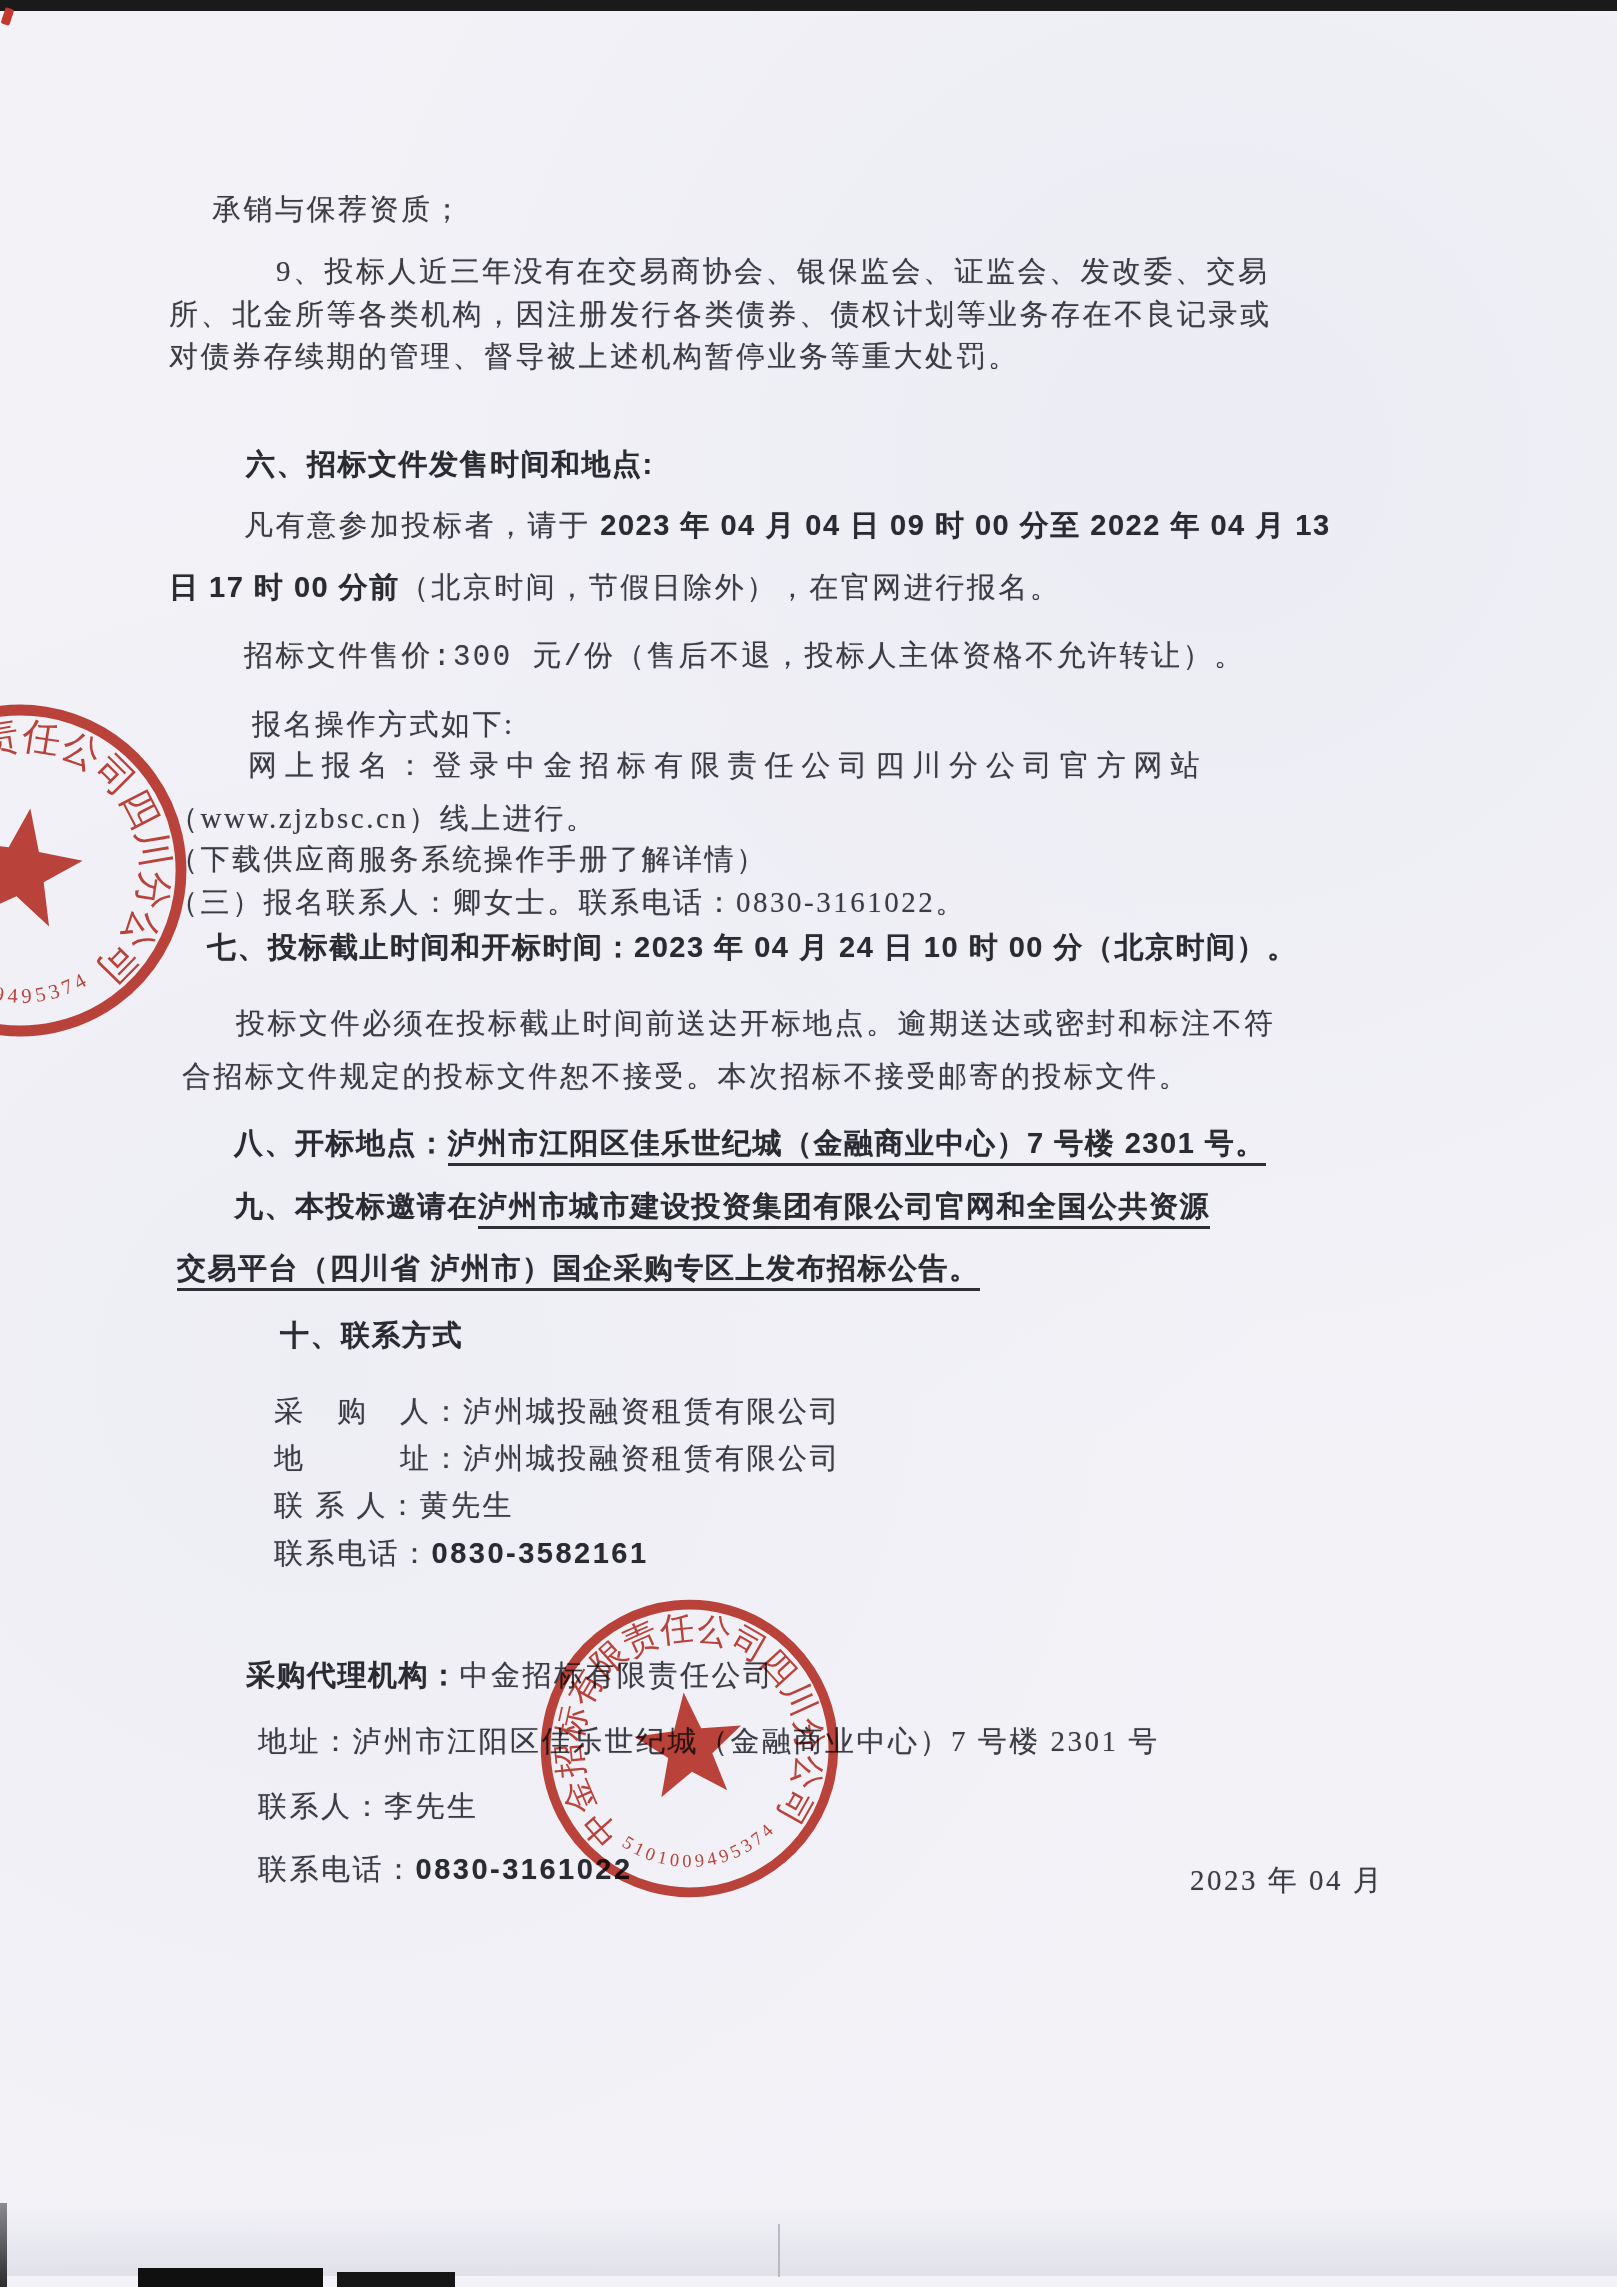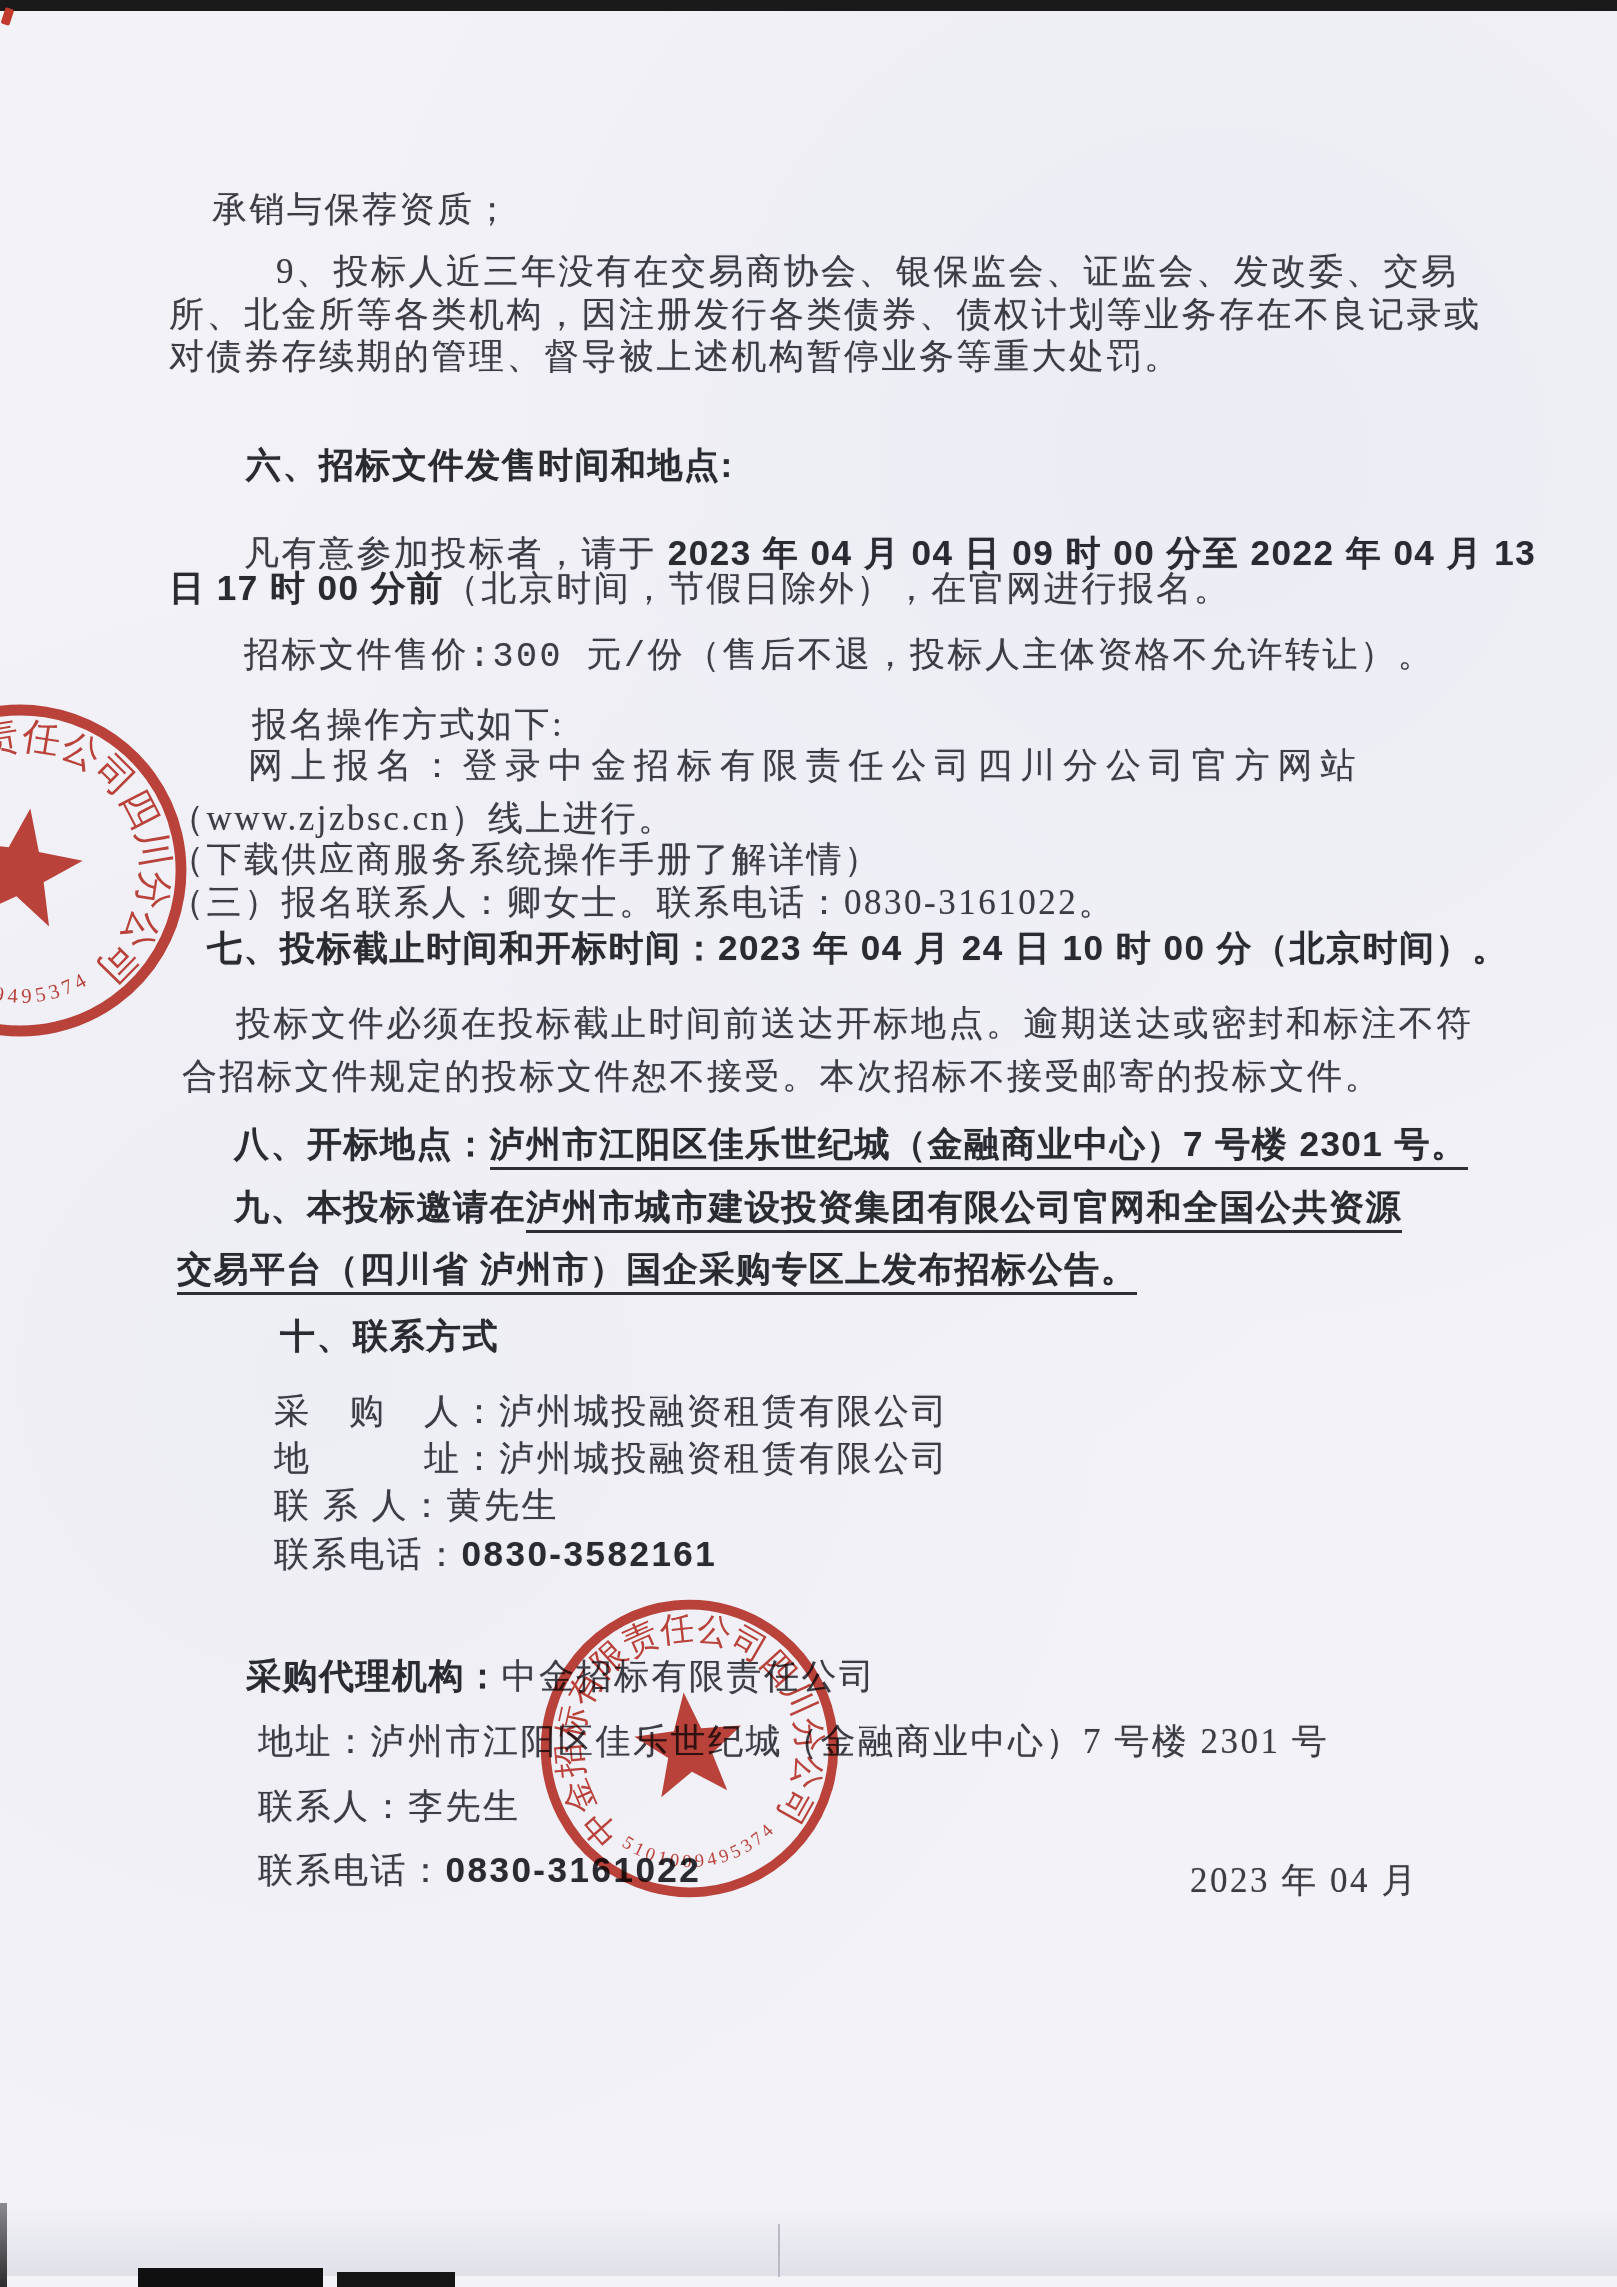--- a/index.html
+++ b/index.html
@@ -10,21 +10,21 @@
     overflow:hidden;
     background:
       radial-gradient(circle at 75% 20%, rgba(228,228,240,.45) 0%, rgba(228,228,240,0) 45%),
       radial-gradient(circle at 20% 60%, rgba(233,233,242,.5) 0%, rgba(233,233,242,0) 50%),
       #f2f2f7;
     font-family:"Liberation Serif","DejaVu Serif",serif;
     color:#3c3d44;
   }
   .ln{
     position:absolute;
-    font-size:35px;
+    font-size:29px;
     line-height:39px;
     letter-spacing:2.5px;
     white-space:nowrap;
     color:#3c3d44;
     text-shadow:0 0 1px rgba(70,70,82,.45);
   }
   .bold, .ln .bold{
     font-family:"Liberation Sans","DejaVu Sans",sans-serif;
     font-weight:700;
     color:#2a2b31;
@@ -56,21 +56,21 @@
 
 <div id="page">
 
   <div class="ln" style="left:212px;top:190px;">承销与保荐资质；</div>
 
   <div class="ln" style="left:276px;top:252px;">9、投标人近三年没有在交易商协会、银保监会、证监会、发改委、交易</div>
   <div class="ln" style="left:169px;top:295px;">所、北金所等各类机构，因注册发行各类债券、债权计划等业务存在不良记录或</div>
   <div class="ln bold" style="left:246px;top:445px;">六、招标文件发售时间和地点:</div>
 
   <div class="ln" style="left:169px;top:337px;">对债券存续期的管理、督导被上述机构暂停业务等重大处罚。</div>
-  <div class="ln" style="left:244px;top:533px;">
+  <div class="ln" style="left:244px;top:506px;">
     <span>凡有意参加投标者，请于 </span><span class="bold">2023 年 04 月 04 日 09 时 00 分至 2022 年 04 月 13</span>
   </div>
   <div class="ln" style="left:169px;top:568px;">
     <span class="bold">日 17 时 00 分前</span><span>（北京时间，节假日除外），在官网进行报名。</span>
   </div>
   <div class="ln" style="left:244px;top:638px;font-family:Liberation Mono, monospace;">招标文件售价:300 元/份（售后不退，投标人主体资格不允许转让）。</div>
   <div class="ln" style="left:252px;top:705px;">报名操作方式如下:</div>
   <div class="ln sp" style="left:248px;top:746px;">网上报名：登录中金招标有限责任公司四川分公司官方网站</div>
   <div class="ln" style="left:169px;top:799px;">（www.zjzbsc.cn）线上进行。</div>
   <div class="ln" style="left:169px;top:840px;">（下载供应商服务系统操作手册了解详情）</div>

